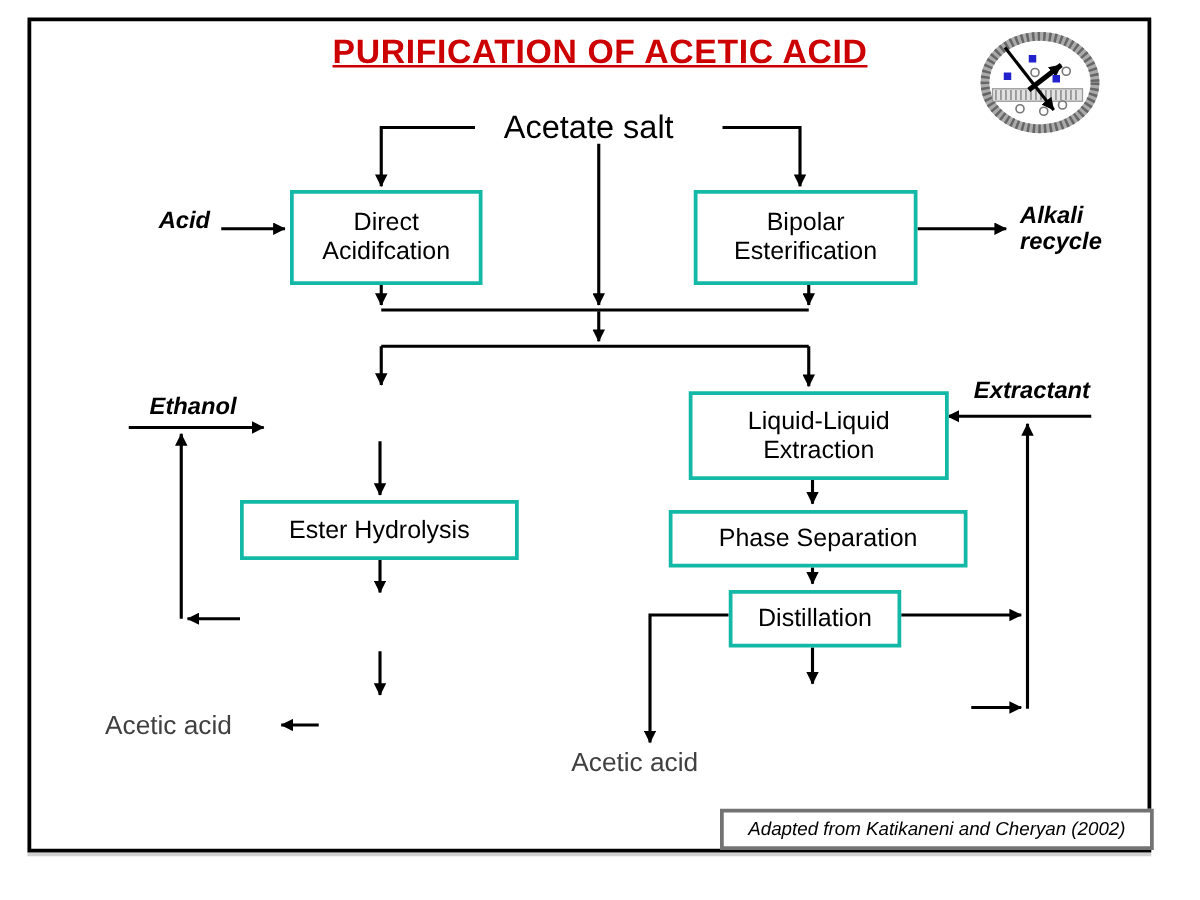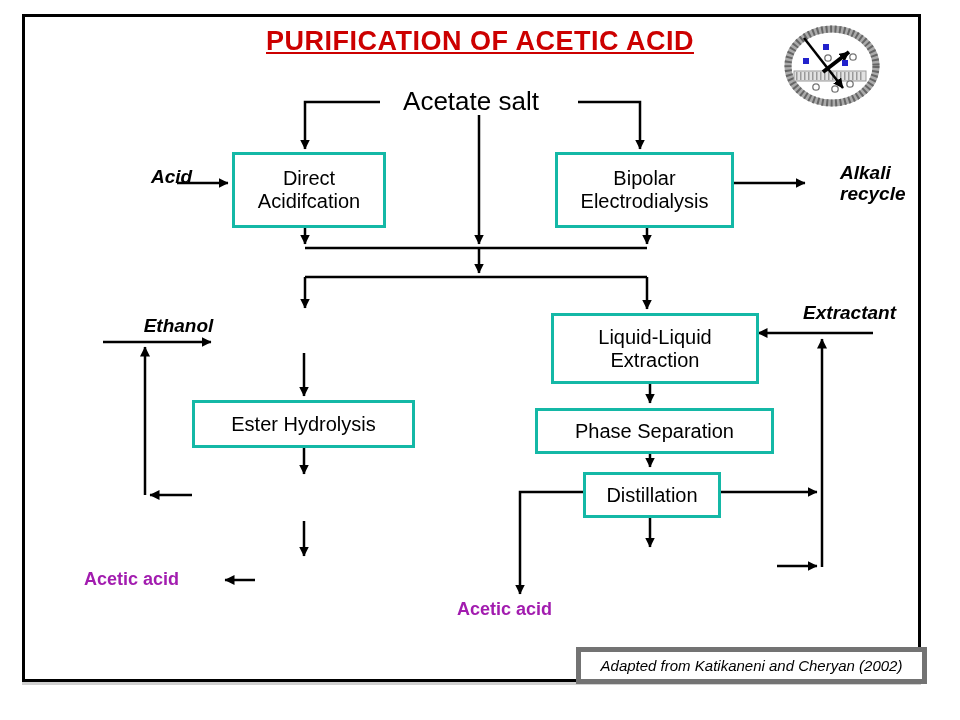--- a/index.html
+++ b/index.html
@@ -7,23 +7,23 @@
          font-family:"Liberation Sans", sans-serif;color:#000;}
   .frame{position:absolute;left:22px;top:14px;width:893px;height:662px;
          border:3px solid #000;box-shadow:0 3px 0 rgba(120,120,120,0.35);}
   .abs{position:absolute;}
   .title{left:0;top:26px;width:960px;text-align:center;font-size:27px;font-weight:bold;
          text-decoration:underline;color:#cc0000;letter-spacing:0.5px;}
   .feedlabel{left:396px;top:86px;width:150px;text-align:center;font-size:26px;}
   .box{position:absolute;background:#ffffff;border:3px solid #14b8a6;display:flex;
        align-items:center;justify-content:center;text-align:center;
        font-size:20px;line-height:23px;}
-  .stream{font-size:19px;font-weight:bold;font-style:italic;line-height:21px;margin-left:24px;}
-  .product{font-size:18px;font-weight:bold;color:#a21caf;white-space:nowrap;}
-  .footerbox{left:576px;top:647px;width:341px;height:27px;border:5px solid #737373;
+  .stream{font-size:19px;font-weight:bold;font-style:italic;line-height:21px;}
+  .product{font-size:21px;font-weight:normal;color:#404040;white-space:nowrap;}
+  .footerbox{left:576px;top:647px;width:341px;height:27px;border:3px solid #737373;
              background:#fff;display:flex;align-items:center;justify-content:center;
              font-size:15px;font-style:italic;white-space:nowrap;}
   svg{position:absolute;left:0;top:0;}
 </style>
 </head>
 <body>
 
 <div class="stage">
 
   <svg width="960" height="720" viewBox="0 0 960 720">
@@ -96,21 +96,21 @@
 
   <div class="frame"></div>
 
   <div class="abs title">PURIFICATION OF ACETIC ACID</div>
   <div class="abs feedlabel">Acetate salt</div>
 
   <div class="box" style="left:232px;top:152px;width:148px;height:70px">
     <span>Direct Acidifcation</span>
   </div>
   <div class="box" style="left:555px;top:152px;width:173px;height:70px">
-    <span>Bipolar Electrodialysis</span>
+    <span>Bipolar Esterification</span>
   </div>
   <div class="box" style="left:192px;top:400px;width:217px;height:42px">
     <span>Ester Hydrolysis</span>
   </div>
   <div class="box" style="left:551px;top:313px;width:202px;height:65px">
     <span>Liquid-Liquid Extraction</span>
   </div>
   <div class="box" style="left:535px;top:408px;width:233px;height:40px">
     <span>Phase Separation</span>
   </div>

